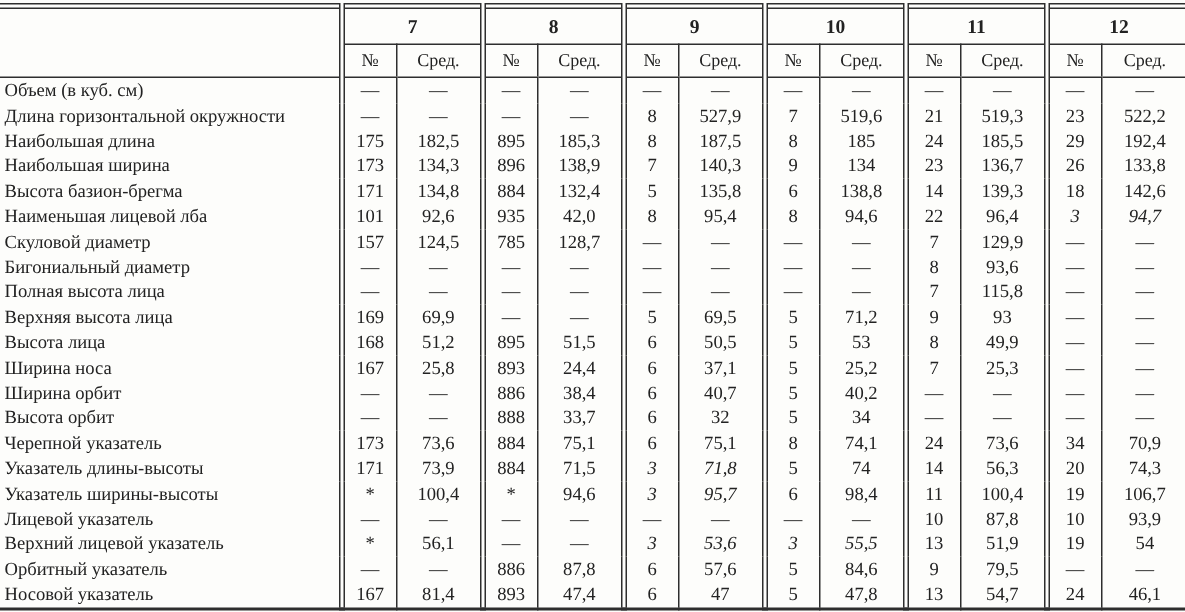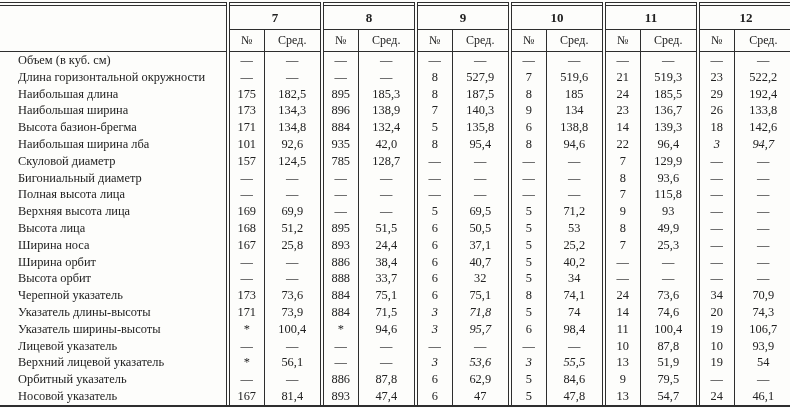--- a/index.html
+++ b/index.html
@@ -46,21 +46,21 @@
     border-bottom: 1px solid #2e2e2e;
   }
   tbody td {
     height: 16.8px;
     line-height: 16.8px;
     font-size: 12.4px;
     text-align: center;
   }
   td.label {
     text-align: left;
-    padding-left: 18px;
+    padding-left: 3px;
   }
   .it { font-style: italic; }
 </style>
 </head>
 <body>
 
 <div class="page">
   <table class="anthro">
     <colgroup>
         <col style="width: 228px;">
@@ -172,21 +172,21 @@
           <td class="gs">5</td>
           <td class="il">135,8</td>
           <td class="gs">6</td>
           <td class="il">138,8</td>
           <td class="gs">14</td>
           <td class="il">139,3</td>
           <td class="gs">18</td>
           <td class="il">142,6</td>
         </tr>
         <tr>
-          <td class="label">Наибольшая ширина лба</td>
+          <td class="label">Наименьшая лицевой лба</td>
           <td class="gs">101</td>
           <td class="il">92,6</td>
           <td class="gs">935</td>
           <td class="il">42,0</td>
           <td class="gs">8</td>
           <td class="il">95,4</td>
           <td class="gs">8</td>
           <td class="il">94,6</td>
           <td class="gs">22</td>
           <td class="il">96,4</td>
@@ -332,21 +332,21 @@
           <td class="label">Указатель длины-высоты</td>
           <td class="gs">171</td>
           <td class="il">73,9</td>
           <td class="gs">884</td>
           <td class="il">71,5</td>
           <td class="gs it">3</td>
           <td class="il it">71,8</td>
           <td class="gs">5</td>
           <td class="il">74</td>
           <td class="gs">14</td>
-          <td class="il">74,6</td>
+          <td class="il">56,3</td>
           <td class="gs">20</td>
           <td class="il">74,3</td>
         </tr>
         <tr>
           <td class="label">Указатель ширины-высоты</td>
           <td class="gs">*</td>
           <td class="il">100,4</td>
           <td class="gs">*</td>
           <td class="il">94,6</td>
           <td class="gs it">3</td>
@@ -388,21 +388,21 @@
           <td class="gs">19</td>
           <td class="il">54</td>
         </tr>
         <tr>
           <td class="label">Орбитный указатель</td>
           <td class="gs">—</td>
           <td class="il">—</td>
           <td class="gs">886</td>
           <td class="il">87,8</td>
           <td class="gs">6</td>
-          <td class="il">62,9</td>
+          <td class="il">57,6</td>
           <td class="gs">5</td>
           <td class="il">84,6</td>
           <td class="gs">9</td>
           <td class="il">79,5</td>
           <td class="gs">—</td>
           <td class="il">—</td>
         </tr>
         <tr>
           <td class="label">Носовой указатель</td>
           <td class="gs">167</td>

